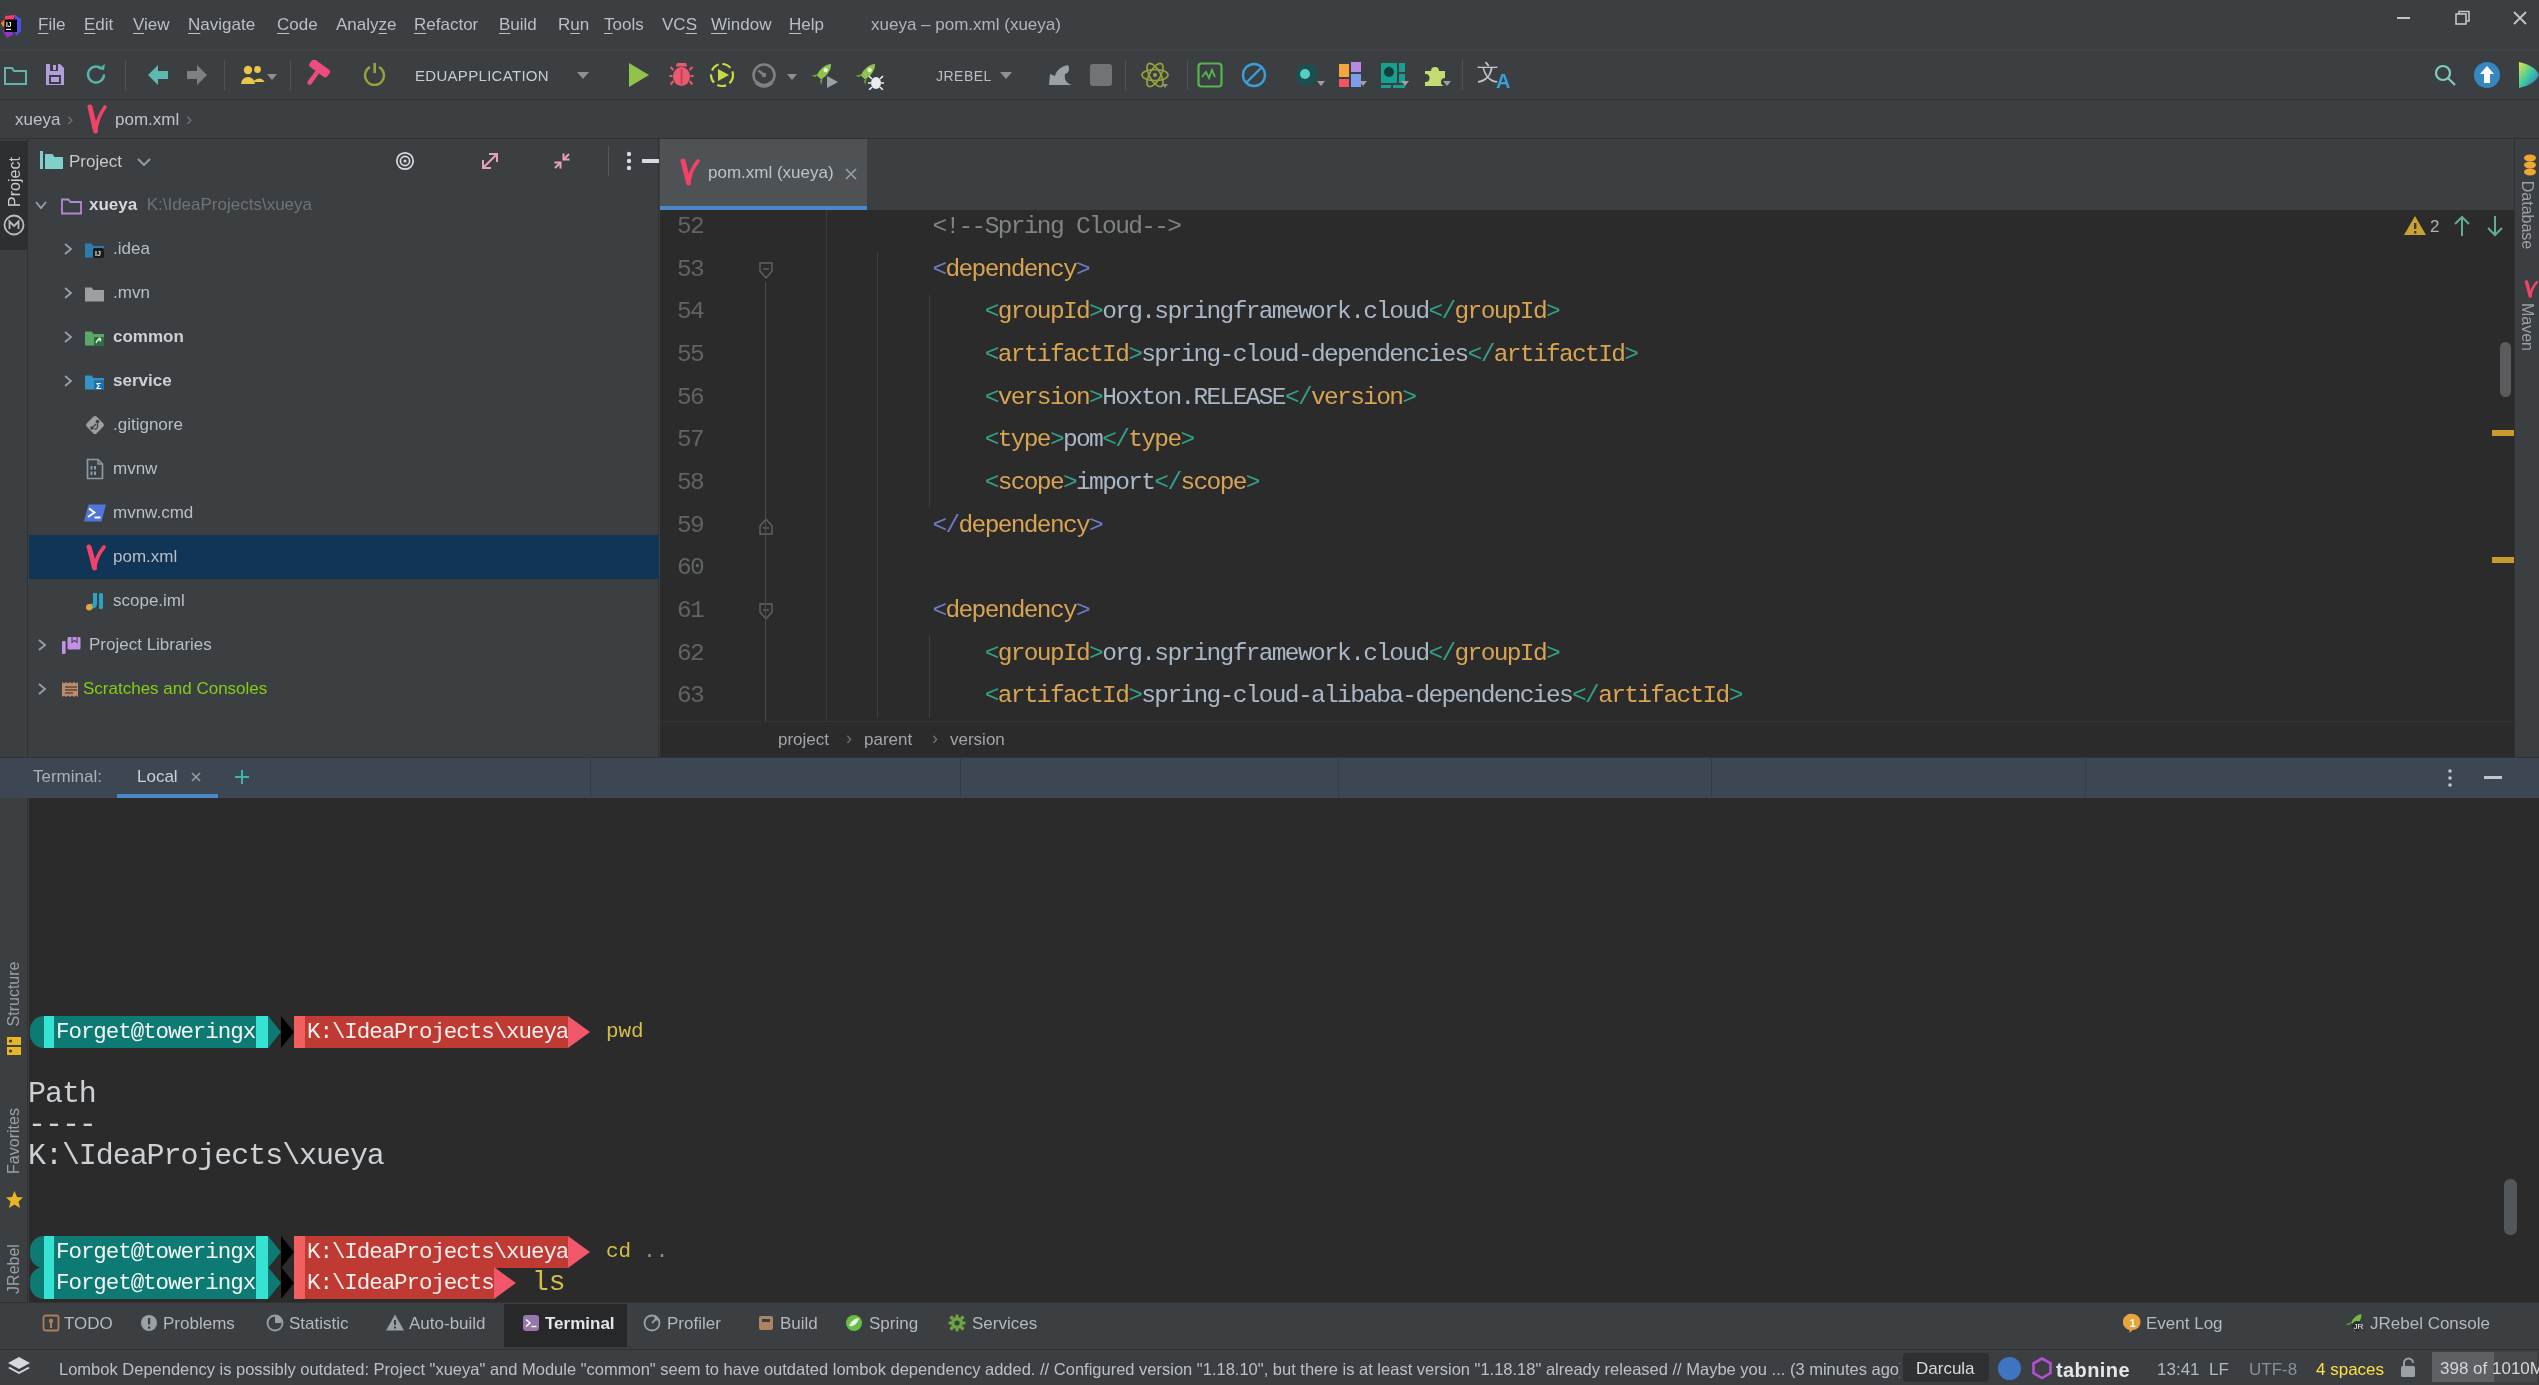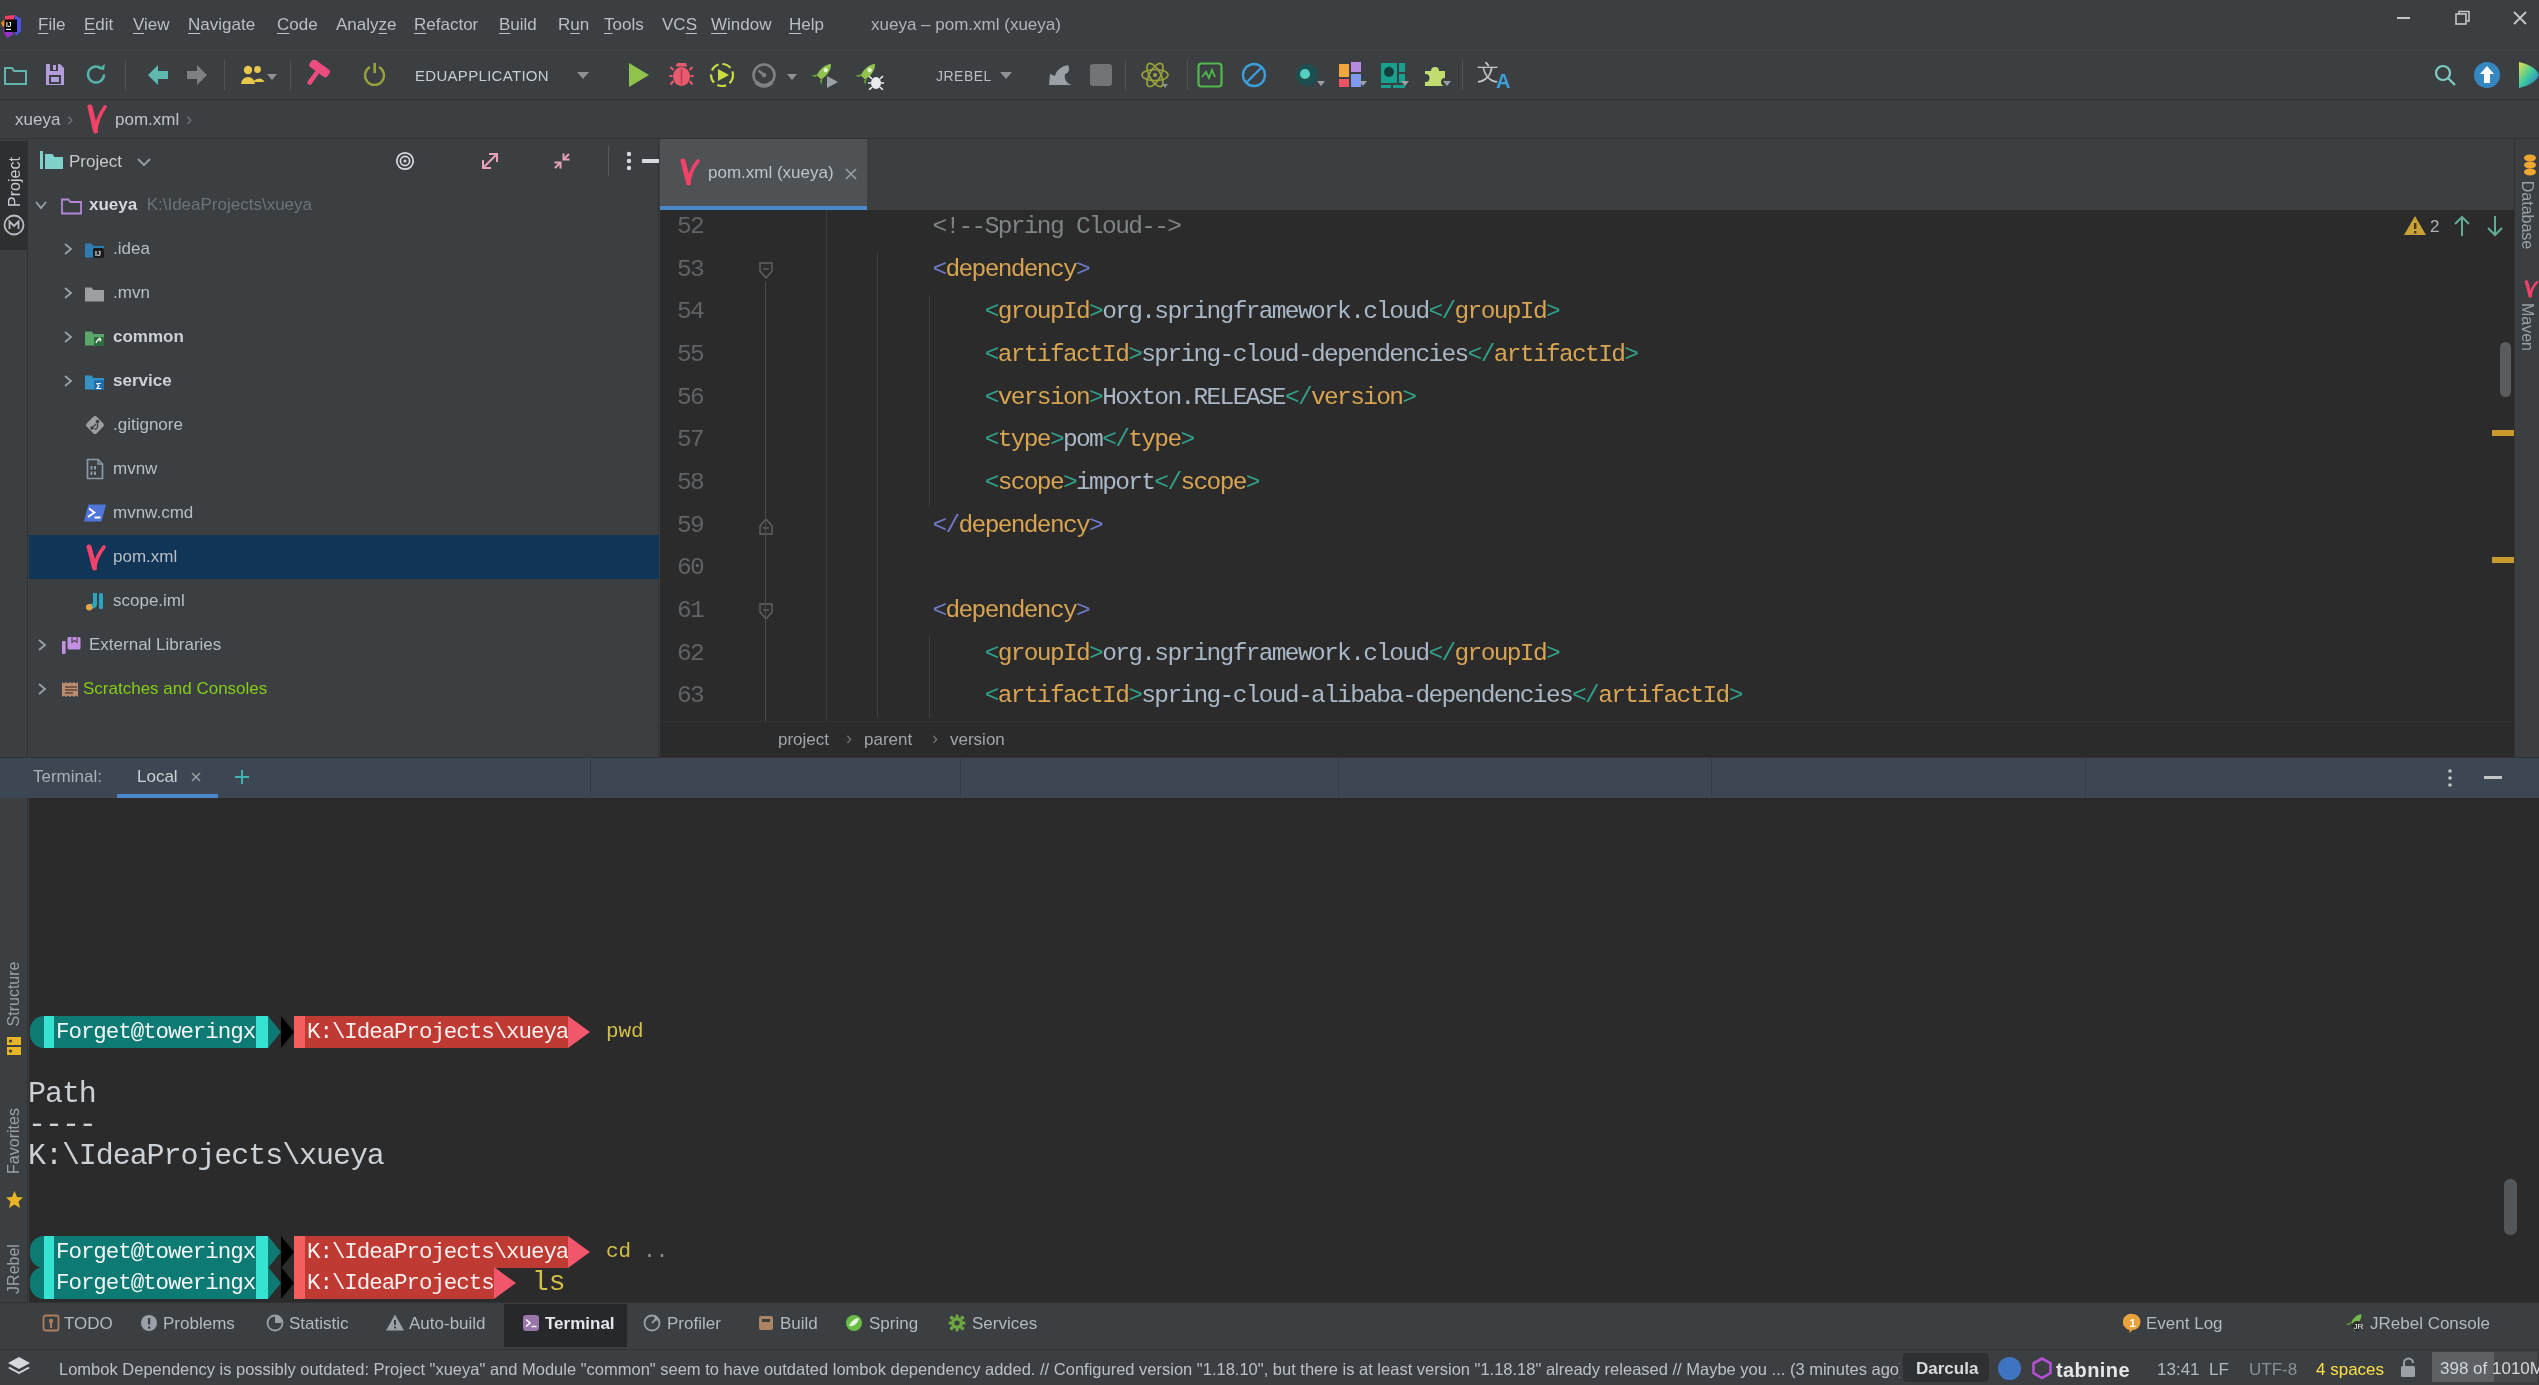--- a/index.html
+++ b/index.html
@@ -364,21 +364,21 @@
 <div class="ab" style="left:113px;top:591px;color:#b9bec4">scope.iml</div>
 <svg class="ab" style="left:36px;top:638px" width="12" height="14" viewBox="0 0 12 14">
       <path d="M3 2 L9 7 L3 12" fill="none" stroke="#9aa0a6" stroke-width="1.8"></path>
     </svg>
 <svg class="ab" style="left:61px;top:636px" width="20" height="19" viewBox="0 0 20 19">
 <rect x="1" y="5" width="3.6" height="13" rx="1" fill="#c490e4"></rect>
 <rect x="6.5" y="1" width="13" height="12.5" rx="1.5" fill="#c490e4"></rect>
 <path d="M10.5 1 v6.5 l3-2.4 3 2.4 v-6.5" fill="#3c3f41"></path>
 <path d="M11.5 1 v4.4 l2-1.6 2 1.6 v-4.4" fill="#c490e4"></path>
     </svg>
-<div class="ab" style="left:89px;top:635px;color:#b9bec4">External Libraries</div>
+<div class="ab" style="left:89px;top:635px;color:#b9bec4">Project Libraries</div>
 <svg class="ab" style="left:36px;top:682px" width="12" height="14" viewBox="0 0 12 14">
       <path d="M3 2 L9 7 L3 12" fill="none" stroke="#9aa0a6" stroke-width="1.8"></path>
     </svg>
 <svg class="ab" style="left:61px;top:680px" width="20" height="19" viewBox="0 0 20 19">
 <path d="M1 2 l2 1.5 2-1.5 2 1.5 2-1.5 2 1.5 2-1.5 2 1.5 2-1.5 v15 l-2-1.5 -2 1.5 -2-1.5 -2 1.5 -2-1.5 -2 1.5 -2-1.5 -2 1.5 z" fill="#bd8d72"></path>
 <path d="M4 7 h12 M4 10 h12 M4 13 h8" stroke="#5c4636" stroke-width="1.4"></path>
     </svg>
 <div class="ab" style="left:83px;top:679px;color:#84cc16">Scratches and Consoles</div>
 <div class="ab" style="left:660px;top:139px;width:1854px;height:71px;background:#3c3f41"></div>
 <div class="ab" style="left:660px;top:139px;width:207px;height:67px;background:#4e5254"></div>
@@ -600,21 +600,21 @@
       <text x="9.4" y="18.4" font-size="8" fill="#fff" font-family="Liberation Sans">JR</text>
     </svg>
 <div class="ab" style="left:2370px;top:1314px;color:#b4b9bf;font-weight:normal">JRebel Console</div>
 <div class="ab" style="left:0;top:1349px;width:2539px;height:36px;background:#3c3f41;border-top:1px solid #323232"></div>
 <svg class="ab" style="left:6px;top:1355px" width="26" height="24" viewBox="0 0 26 24">
 <path d="M13 2 L24 8 L13 14 L2 8 z" fill="#d6dade"></path>
 <path d="M4 12 L13 17 L22 12 L24 13 L13 19 L2 13 z" fill="#d6dade"></path>
     </svg>
 <div class="ab" style="left:59px;top:1360px;width:1841px;height:24px;overflow:hidden;white-space:nowrap;color:#bcc0c6;font-size:16.5px">Lombok Dependency is possibly outdated: Project "xueya" and Module "common" seem to have outdated lombok dependency added. // Configured version "1.18.10", but there is at least version "1.18.18" already released // Maybe you ... (3 minutes ago)</div>
 <div class="ab" style="left:1903px;top:1353px;width:86px;height:29px;background:#2e3133;border-radius:4px"></div>
-<div class="ab" style="left:1916px;top:1359px;color:#d7dbde;font-weight:bold">Darcula</div>
+<div class="ab" style="left:1916px;top:1359px;color:#d7dbde;font-weight:normal">Darcula</div>
 <div class="ab" style="left:1998px;top:1357px;width:23px;height:23px;border-radius:50%;background:#3f74c2"></div>
 <svg class="ab" style="left:2031px;top:1357px" width="22" height="23" viewBox="0 0 22 23">
 <path d="M11 1.5 L19.5 6.3 V16 L11 21 L2.5 16 V6.3 z" fill="none" stroke="#b44fd6" stroke-width="2.6"></path>
     </svg>
 <div class="ab" style="left:2056px;top:1359px;color:#e4e6e9;font-size:20px;font-weight:bold;letter-spacing:0.4px">tabnine</div>
 <div class="ab" style="left:2157px;top:1360px;color:#b4b9bf">13:41</div>
 <div class="ab" style="left:2209px;top:1360px;color:#b4b9bf">LF</div>
 <div class="ab" style="left:2249px;top:1360px;color:#8a8f94">UTF-8</div>
 <div class="ab" style="left:2316px;top:1360px;color:#fde047">4 spaces</div>
 <svg class="ab" style="left:2398px;top:1356px" width="20" height="24" viewBox="0 0 20 24">

